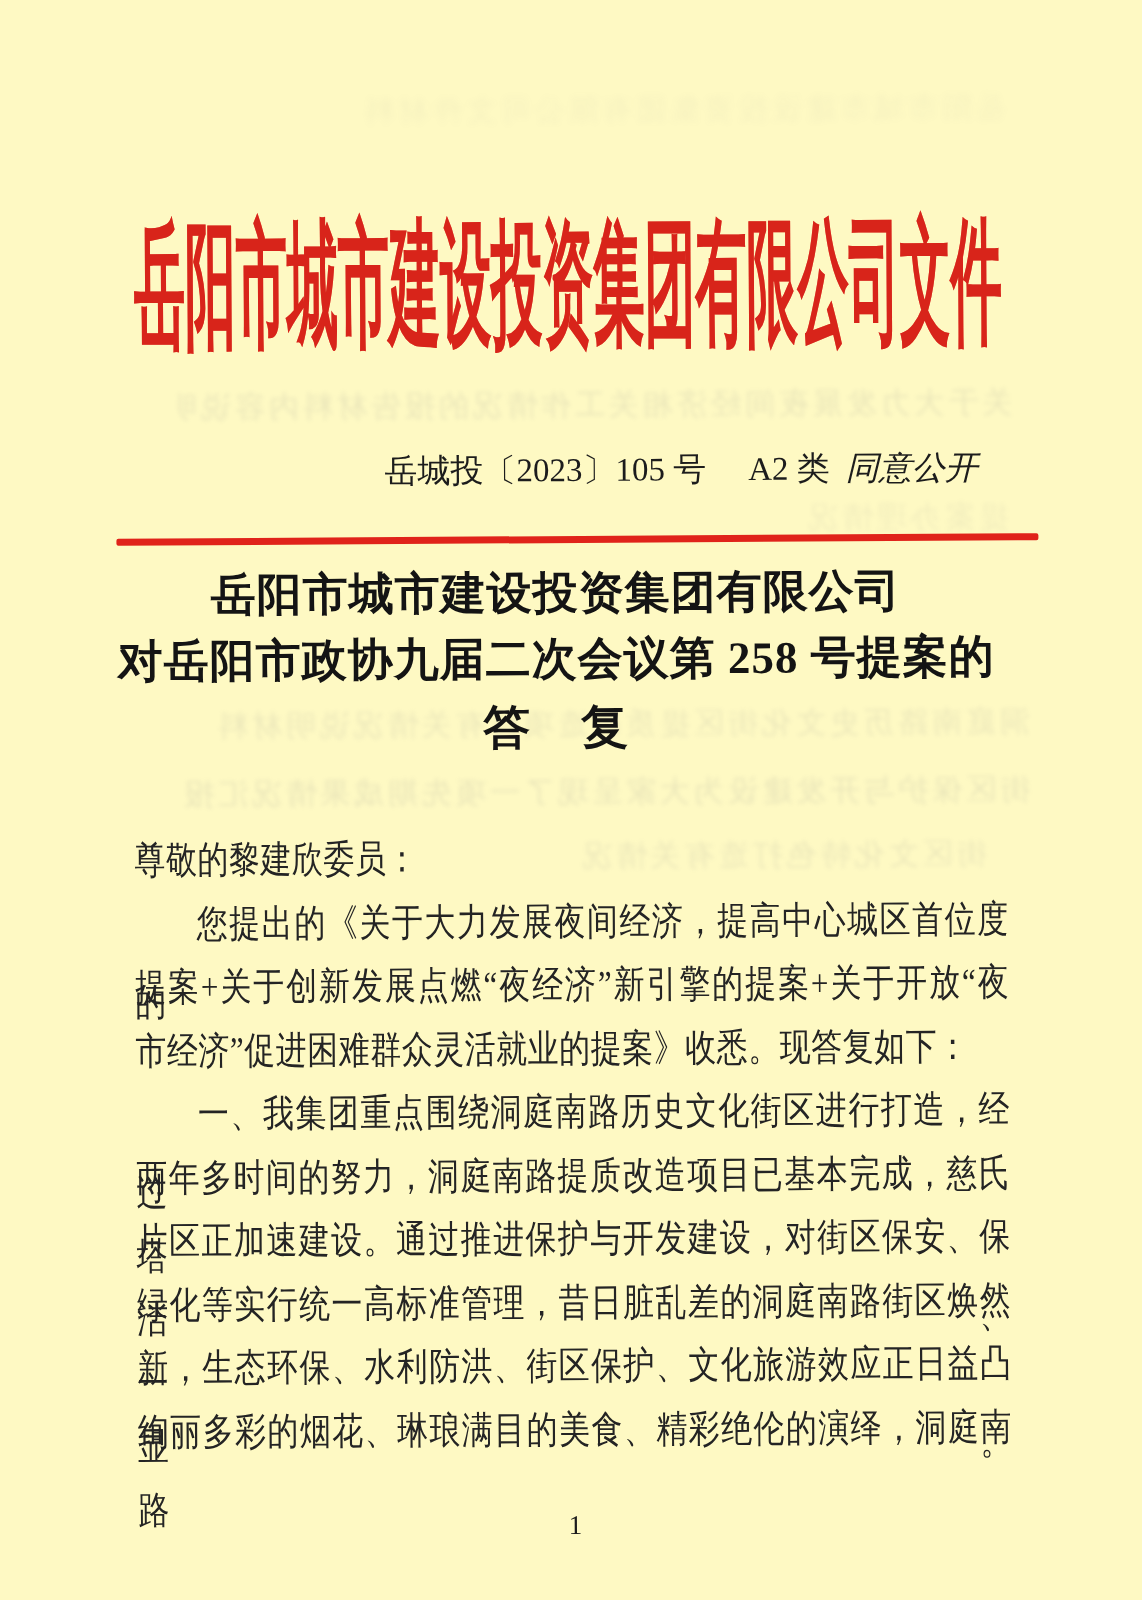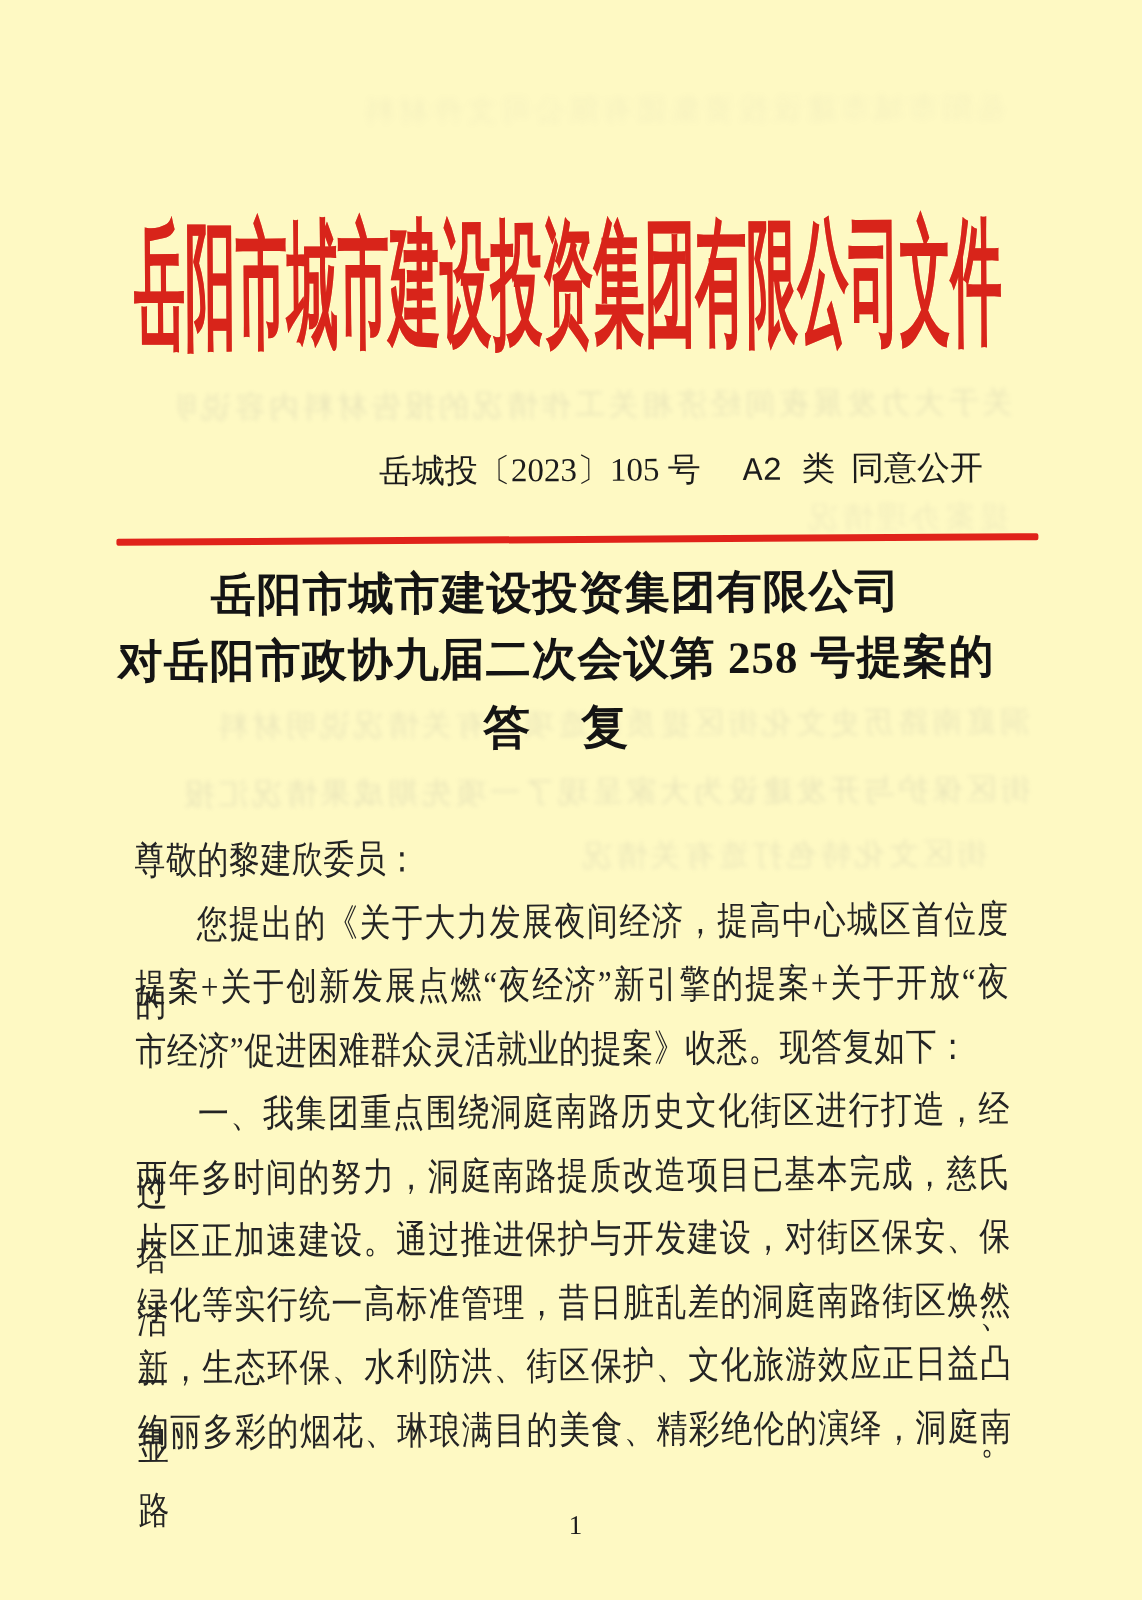--- a/index.html
+++ b/index.html
@@ -74,22 +74,22 @@
     left: 0;
     width: 100%;
     display: flex;
     justify-content: center;
     align-items: baseline;
     transform: translateX(112px);
     font-size: 33px;
     line-height: 40px;
     color: #1c1c1c;
   }
-  .doc-line .gap-a { margin-left: 42px; font-family: Liberation Mono, monospace; }
-  .doc-line .gap-b { margin-left: 16px; }
+  .doc-line .gap-a { margin-left: 42px; }
+  .doc-line .gap-b { margin-left: 16px; font-style: italic; }
 
   
   .red-rule {
     position: absolute;
     top: 536px;
     left: 118px;
     width: 922px;
     height: 7px;
     background: #e0231a;
     border-radius: 2px;

